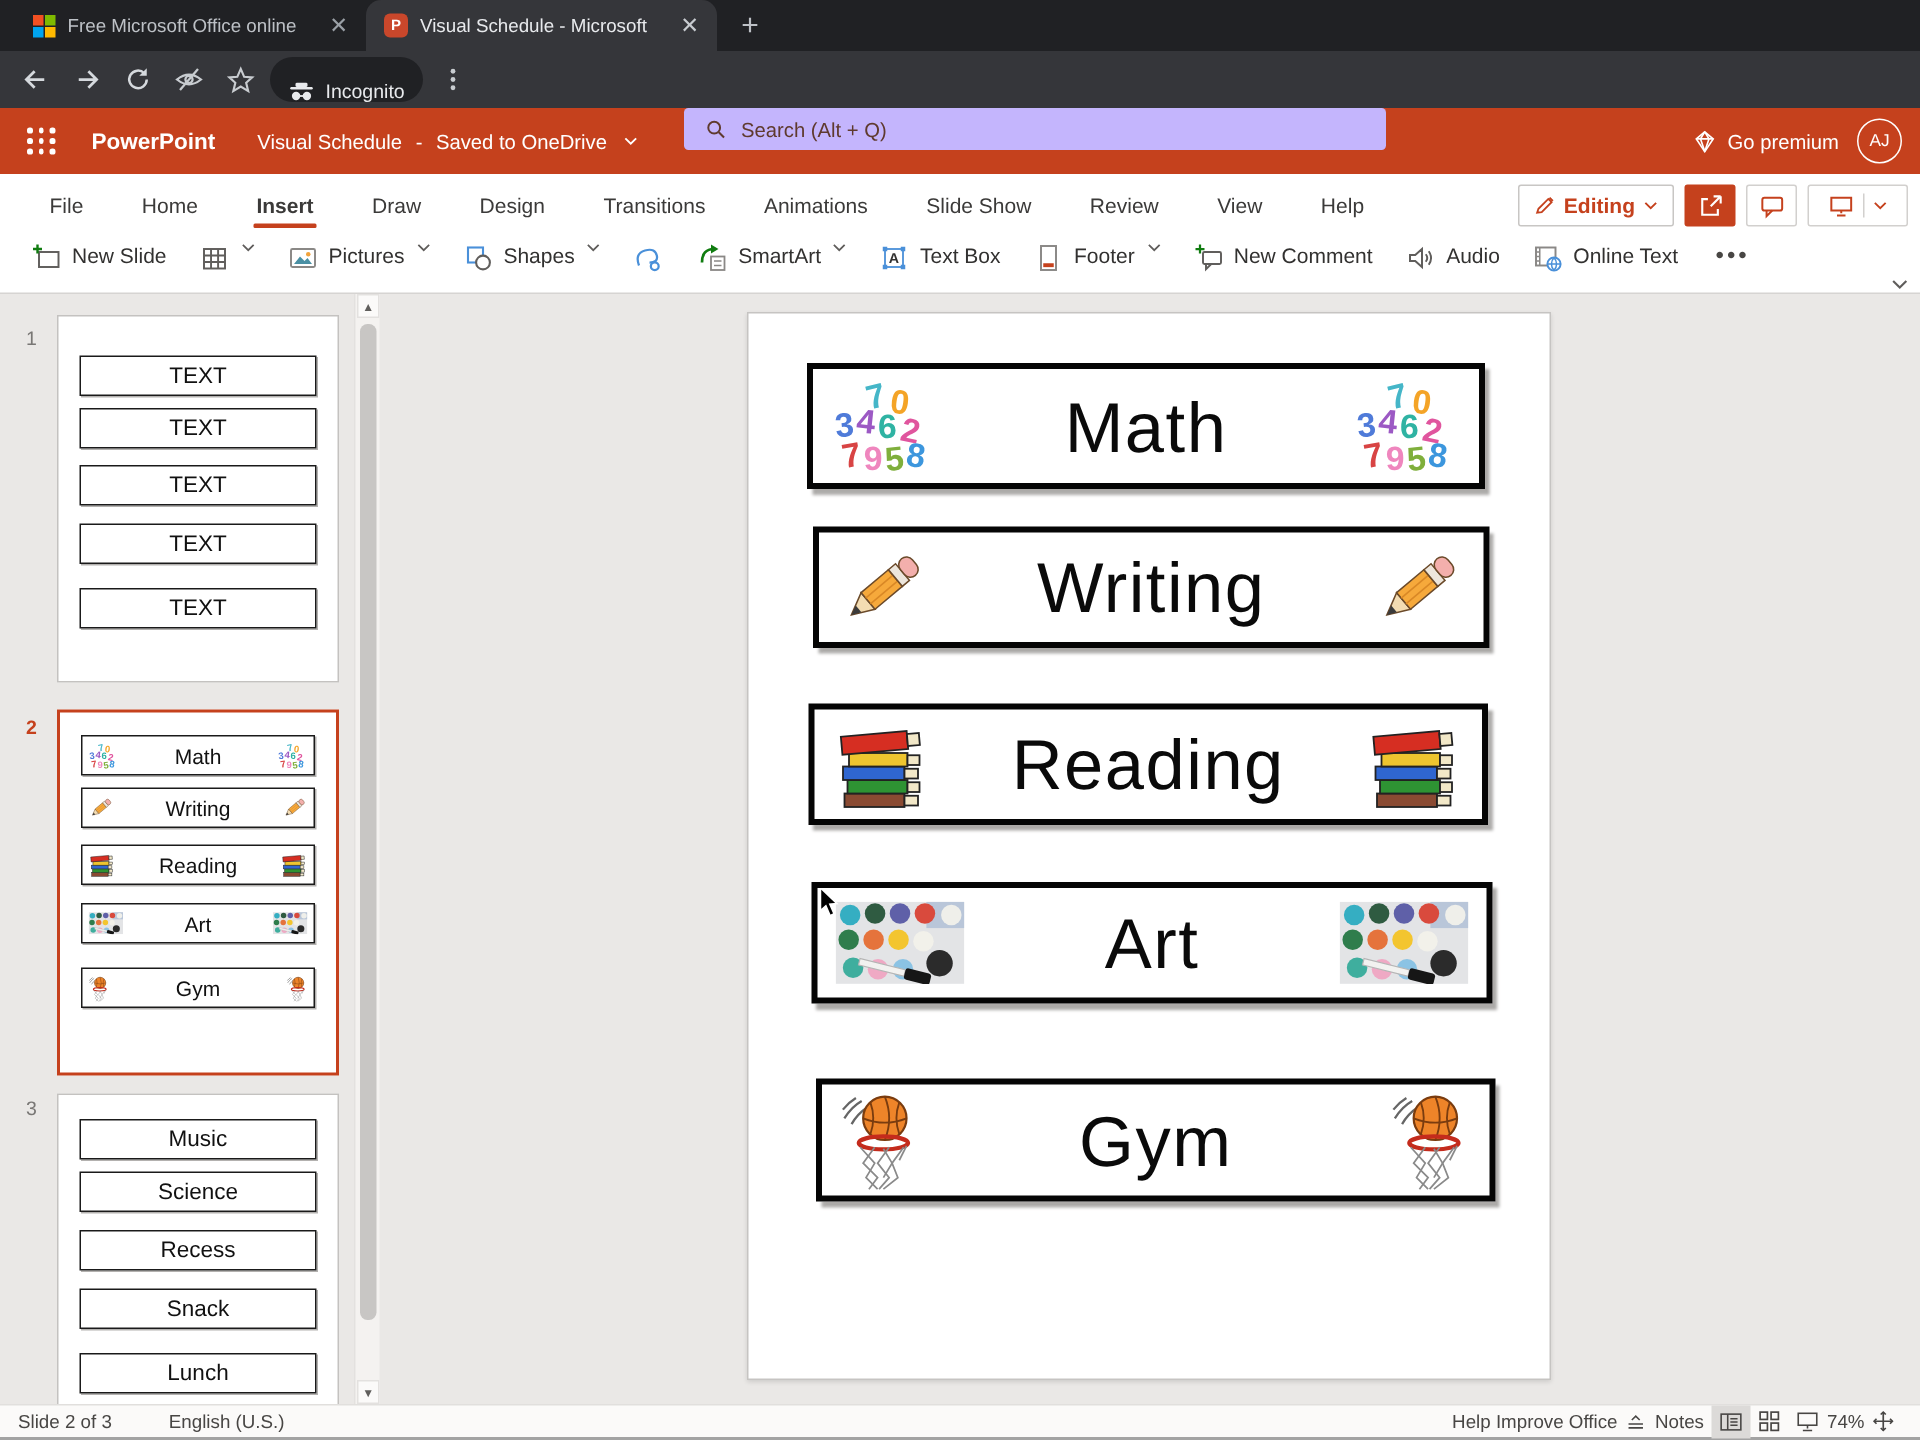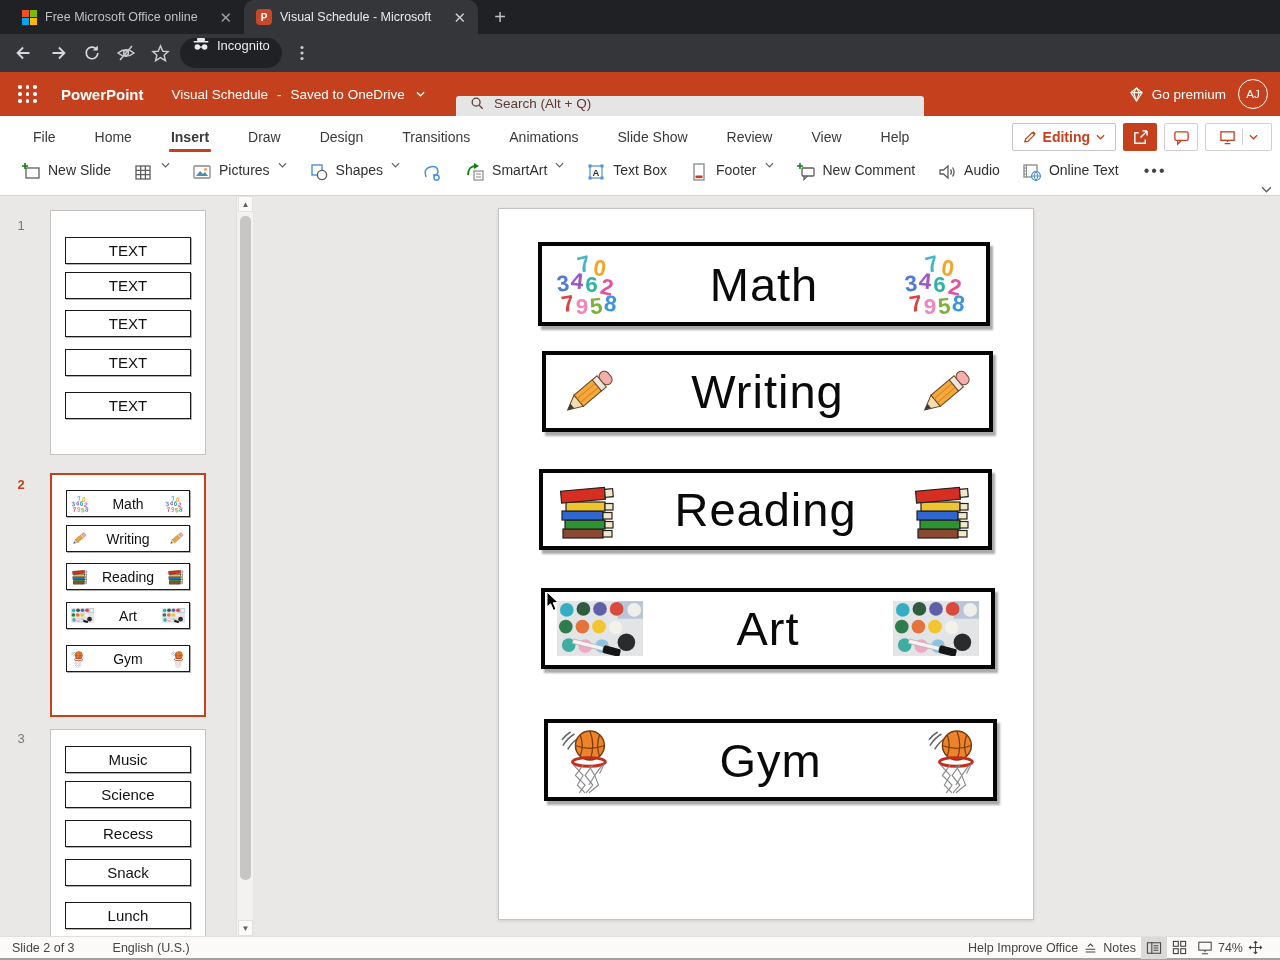--- a/index.html
+++ b/index.html
@@ -26,30 +26,30 @@
   .ms-logo i{display:block;width:7px;height:7px}
   .ppt-badge{width:16px;height:16px;border-radius:4px;background:#C9472B;color:#fff;font-weight:bold;font-size:10px;display:flex;align-items:center;justify-content:center;flex:none}
   .newtab{width:28px;height:28px;margin:0 0 3px 8px;color:#BDC1C6;font-size:20px;display:flex;align-items:center;justify-content:center}
 
   
   .btoolbar{height:38px;background:var(--chrome-mid);display:flex;align-items:center;padding:0 10px;gap:6px}
   .nav-ic{width:28px;height:28px;display:flex;align-items:center;justify-content:center;flex:none}
   .addr{flex:1;height:28px;margin:0 6px;background:var(--chrome-dark);border-radius:14px;display:flex;align-items:center;padding:0 14px;gap:8px;min-width:0}
   .addr-url{white-space:nowrap;overflow:hidden;font-size:13.5px;color:#9AA0A6}
   .addr-url b{color:#E8EAED;font-weight:normal}
-  .incog{height:30px;background:var(--chrome-dark);border-radius:15px;display:flex;align-items:flex-start;gap:7px;padding:0 12px;color:#E8EAED;font-size:13px;flex:none}
+  .incog{height:30px;background:var(--chrome-dark);border-radius:15px;display:flex;align-items:flex-end;gap:7px;padding:0 12px;color:#E8EAED;font-size:13px;flex:none}
 
   
   .appbar{height:44px;background:var(--accent);display:flex;align-items:center;color:#fff;padding:0 12px;position:relative}
   .waffle{display:grid;grid-template-columns:repeat(3,4px);grid-gap:3.5px;margin:0 12px 0 6px}
   .waffle i{width:3.5px;height:3.5px;background:#fff;border-radius:50%}
   .app-name{font-size:15px;font-weight:bold;margin:0 0 0 12px}
   .doc-group{display:flex;align-items:center;gap:9px;margin-left:28px;font-size:13.5px}
   .hdr-chev{margin-left:2px}
-  .searchbox{position:absolute;left:456px;top:24px;width:468px;height:28px;background:#e5e5e5;border-radius:3px;display:flex;gap:10px;padding:0 14px;color:#5F3A2E;font-size:13.5px}
+  .searchbox{position:absolute;left:456px;top:0;width:468px;height:28px;background:#c4b5fd;border-radius:3px;display:flex;align-items:center;gap:10px;padding:0 14px;color:#5F3A2E;font-size:13.5px}
   .appbar-right{position:absolute;right:12px;display:flex;align-items:center;gap:12px}
   .premium{display:flex;align-items:center;gap:7px;font-size:13.5px}
   .avatar{width:30px;height:30px;border:1.5px solid #fff;border-radius:50%;display:flex;align-items:center;justify-content:center;font-size:11.5px}
 
   
   .ribbon{height:42px;background:#fff;position:relative;display:flex;align-items:center}
   .rtabs{display:flex;align-items:center;gap:39px;margin-left:33px;font-size:14px;color:#3B3A39}
   .rtab{position:relative;padding:11px 0;cursor:default;white-space:nowrap}
   .rtab.active{font-weight:bold}
   .rtab.active::after{content:"";position:absolute;left:-2px;right:-2px;bottom:4px;height:3px;background:var(--accent);border-radius:1px}
@@ -65,21 +65,21 @@
   .cmdbar{height:38px;background:#fff;border-bottom:1px solid #D6D4D2;box-shadow:0 1px 2px rgba(0,0,0,.06);display:flex;align-items:center;padding:0 12px;gap:4px;font-size:14px;color:var(--txt);position:relative}
   .cb-item{display:flex;align-items:flex-start;gap:7px;padding:0 9px;height:30px;border-radius:2px;white-space:nowrap}
   .cb-chev{margin-left:1px}
   .cb-more{font-size:16px;letter-spacing:2px;padding:0 12px;color:#484644}
   .rib-collapse{position:absolute;right:8px;bottom:2px}
 
   
   .workspace{position:relative;height:740px;background:#EAE8E6;overflow:hidden}
   .thumb-num{position:absolute;left:13px;font-size:13px;color:#797775;width:16px;text-align:center}
   .thumb-num.sel{color:var(--accent);font-weight:bold}
-  .thumb-card{position:absolute;left:50px;width:156px;background:#fff;border:1px solid #C4C2C0}
+  .thumb-card{position:absolute;left:38px;width:188px;background:#fff;border:1px solid #C4C2C0}
   .thumb-card.sel{border:2px solid var(--accent)}
   .t-row{position:absolute;left:14px;right:14px;height:27px;border:1.5px solid #1a1a1a;background:#fff;box-shadow:1px 1px 0 #B3B1AF;display:flex;align-items:center;justify-content:center;font-size:15px;color:#111}
   .t-row.iconic{justify-content:space-between;padding:0 4px;font-size:14px}
   .t-label{flex:1;text-align:center}
 
   .panel-scroll{position:absolute;left:236px;top:0;width:17px;height:740px;background:#F4F2F0;border-left:1px solid #E3E1DF}
   .ps-arrow{position:absolute;left:1px;width:15px;height:16px;display:flex;align-items:center;justify-content:center;background:#FBFAF9;border:1px solid #E3E1DF;color:#605E5C;font-size:8px}
   .ps-thumb{position:absolute;left:3px;width:11px;top:20px;height:664px;background:#C8C6C4;border-radius:5px}
 
   .slide-canvas{position:absolute;left:498px;top:12px;width:536px;height:712px;background:#fff;border:1px solid #C6C4C2;box-shadow:0 1px 3px rgba(0,0,0,.12)}

